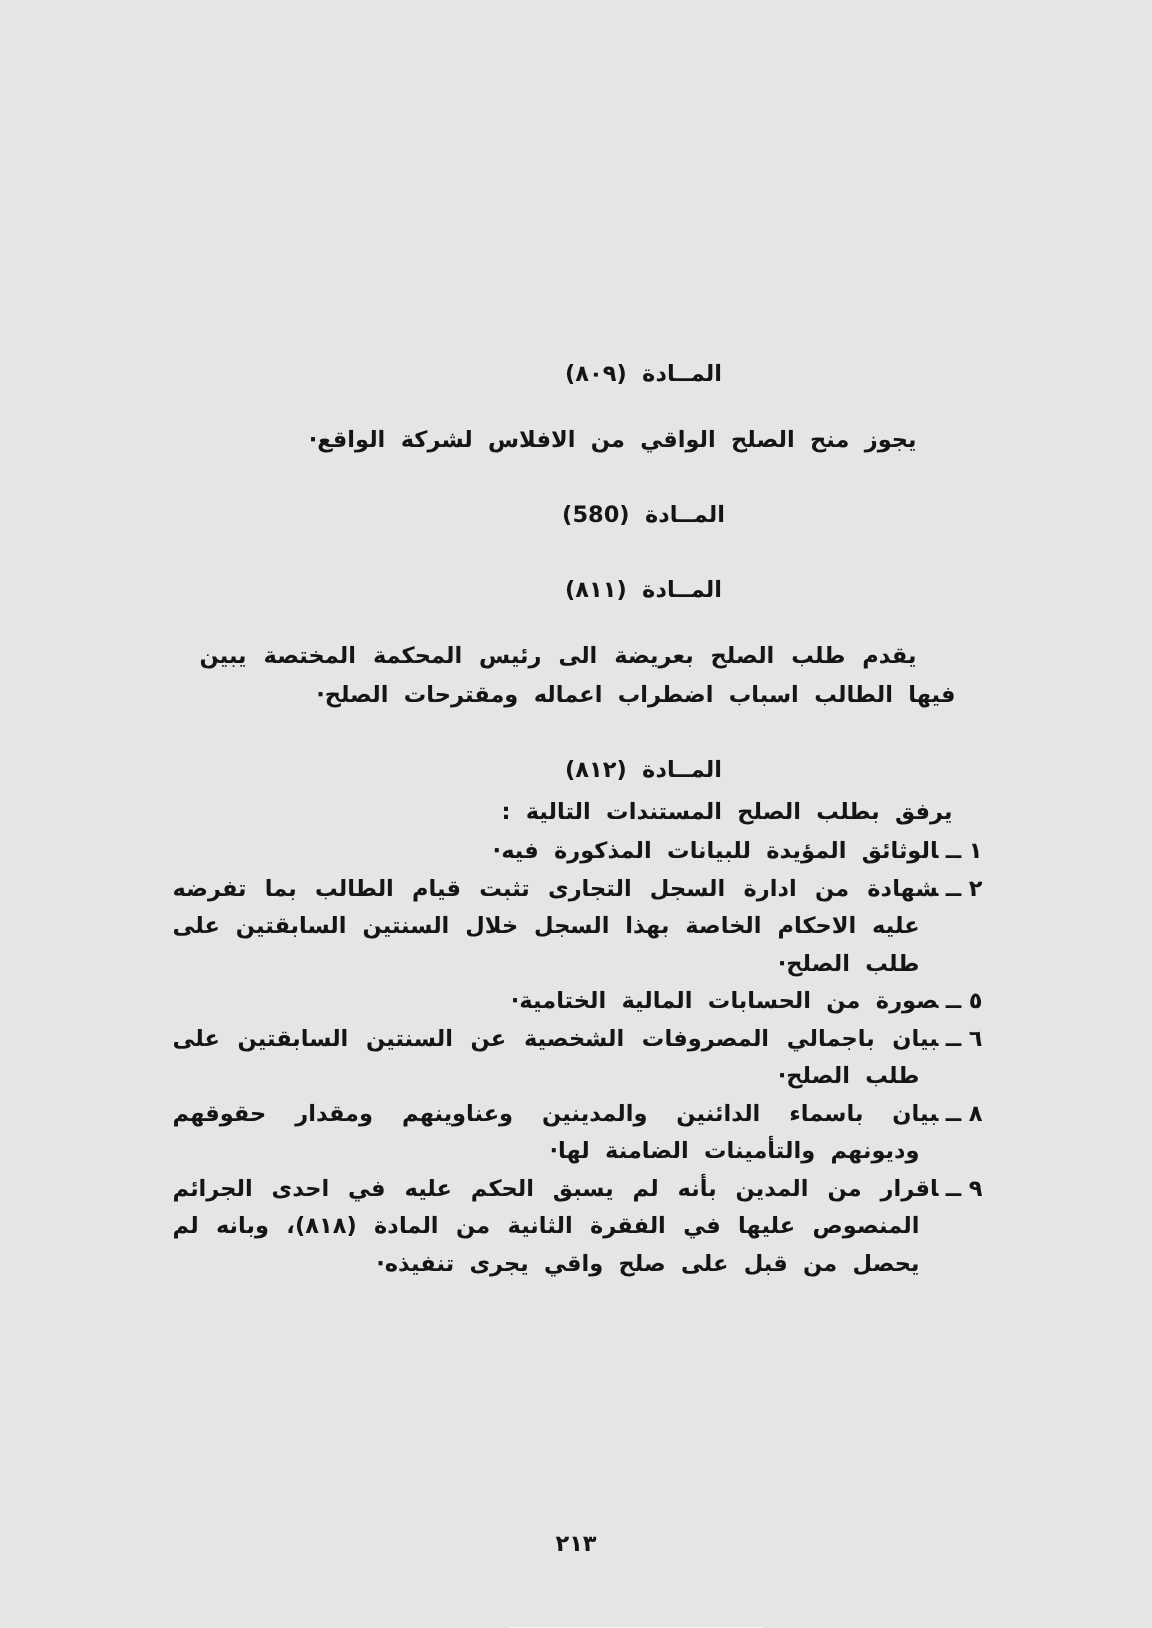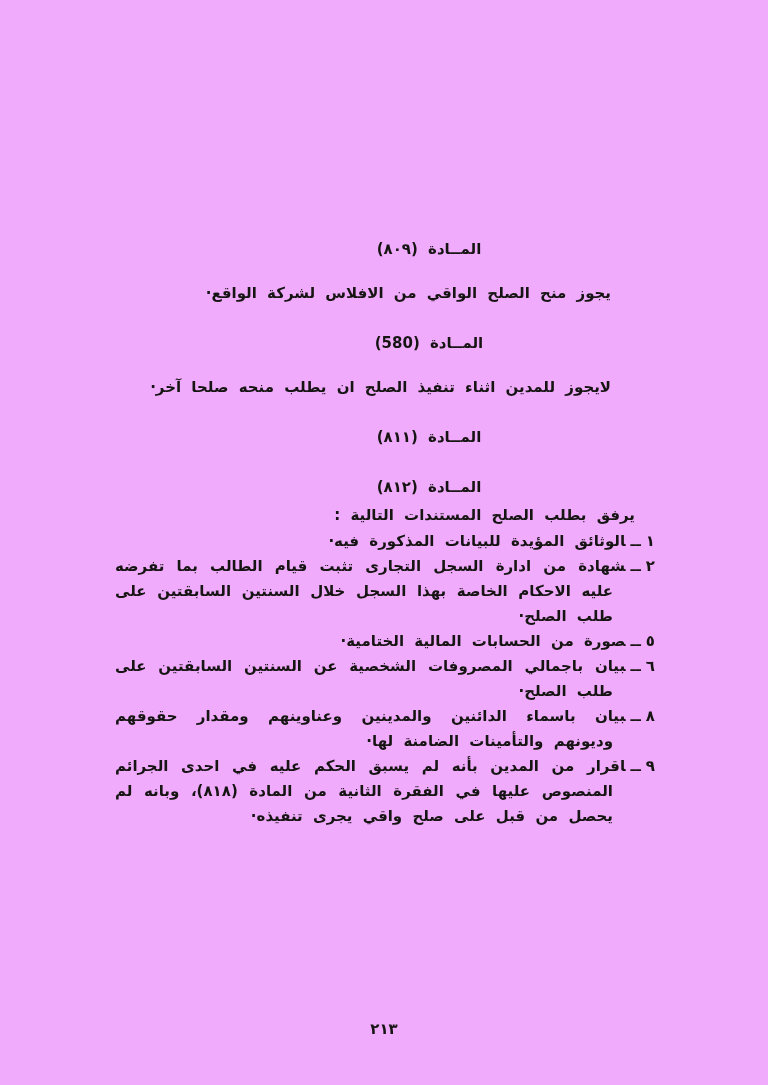--- a/index.html
+++ b/index.html
@@ -67,32 +67,32 @@
     text-align: center;
     direction: rtl;
     font-size: 15px;
     font-weight: 700;
     letter-spacing: 7px;
   }
 </style>
 </head>
 <body>
 
-<div class="page" style="background: #f0abfc; color: rgb(23, 21, 19);">
+<div class="page" style="background: #e5e5e5; color: rgb(23, 21, 19);">
   <div class="content" id="articles-container">
       <section class="article">
         <div class="article-title">المــادة (٨٠٩)</div>
         <p class="para">يجوز منح الصلح الواقي من الافلاس لشركة الواقع·</p>
       </section>
       <section class="article">
         <div class="article-title">المــادة (580)</div>
-        <p class="para">لايجوز للمدين اثناء تنفيذ الصلح ان يطلب منحه صلحا آخر·</p>
       </section>
       <section class="article">
         <div class="article-title">المــادة (٨١١)</div>
+        <p class="para">يقدم طلب الصلح بعريضة الى رئيس المحكمة المختصة يبين فيها الطالب اسباب اضطراب اعماله ومقترحات الصلح·</p>
       </section>
       <section class="article">
         <div class="article-title">المــادة (٨١٢)</div>
         <p class="intro">يرفق بطلب الصلح المستندات التالية :</p>
         <div class="items">
           <div class="item"><span class="item-num">١</span><span class="item-dash">ــ</span><span class="item-text">الوثائق المؤيدة للبيانات المذكورة فيه·</span></div>
           <div class="item"><span class="item-num">٢</span><span class="item-dash">ــ</span><span class="item-text">شهادة من ادارة السجل التجارى تثبت قيام الطالب بما تفرضه عليه الاحكام الخاصة بهذا السجل خلال السنتين السابقتين على طلب الصلح·</span></div>
           <div class="item"><span class="item-num">٥</span><span class="item-dash">ــ</span><span class="item-text">صورة من الحسابات المالية الختامية·</span></div>
           <div class="item"><span class="item-num">٦</span><span class="item-dash">ــ</span><span class="item-text">بيان باجمالي المصروفات الشخصية عن السنتين السابقتين على طلب الصلح·</span></div>
           <div class="item"><span class="item-num">٨</span><span class="item-dash">ــ</span><span class="item-text">بيان باسماء الدائنين والمدينين وعناوينهم ومقدار حقوقهم وديونهم والتأمينات الضامنة لها·</span></div>

